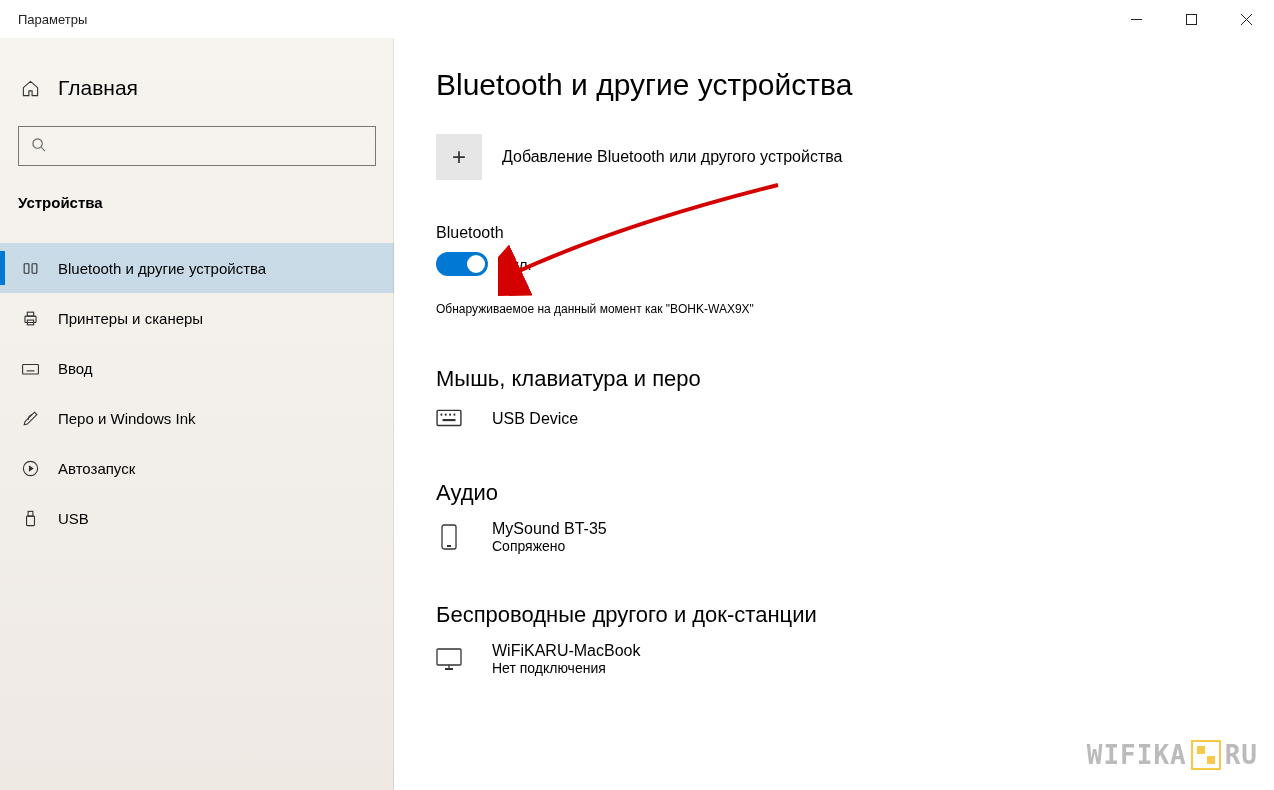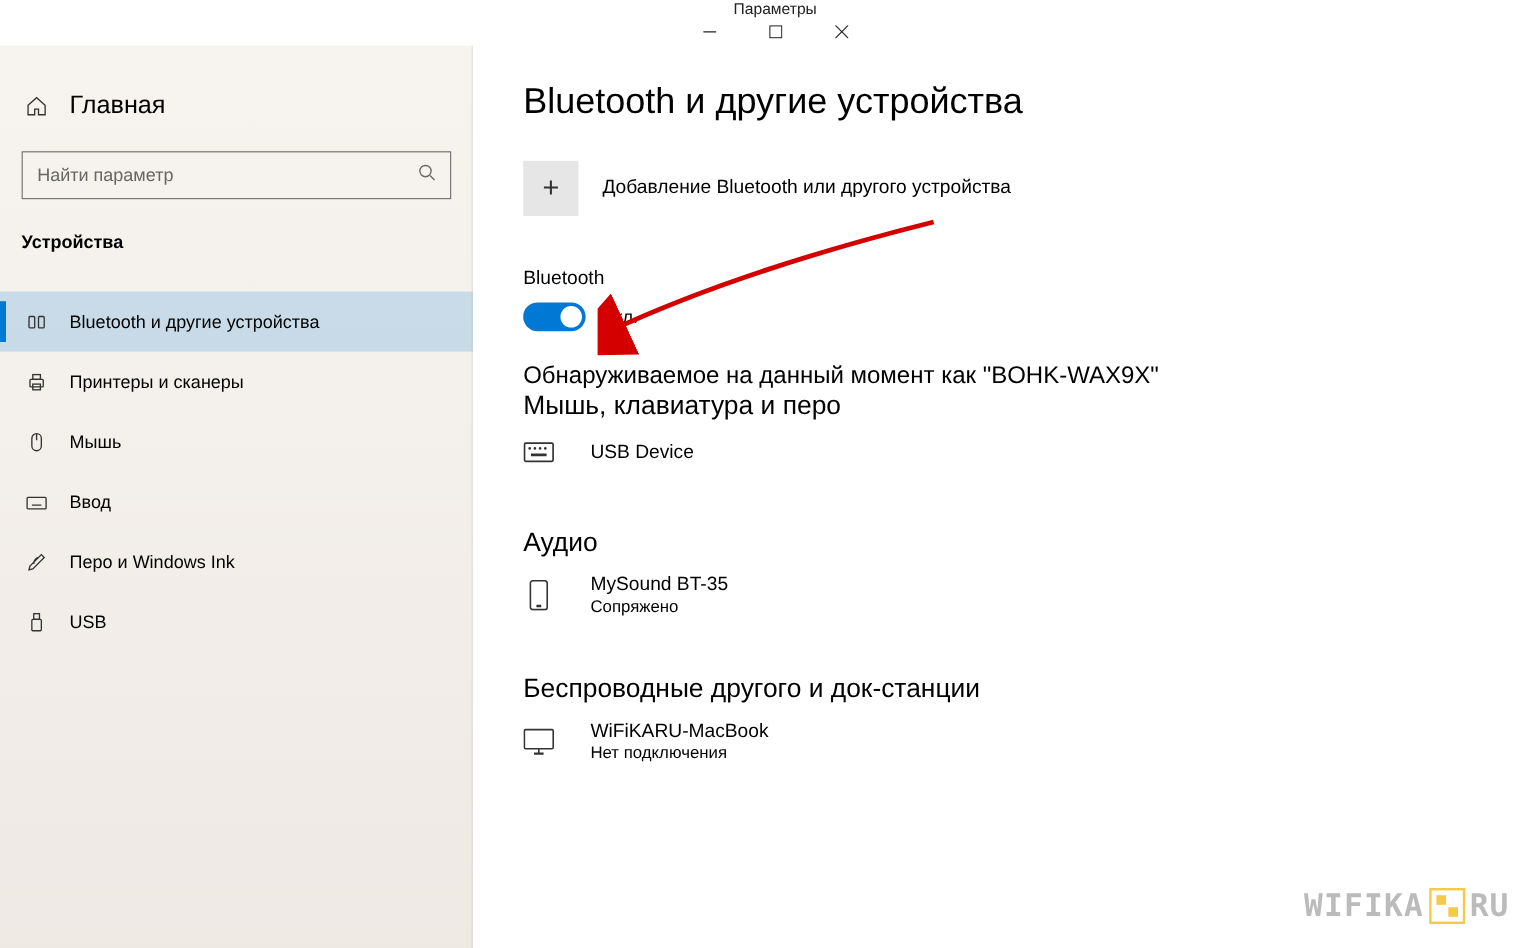--- a/index.html
+++ b/index.html
@@ -13,21 +13,20 @@
     color: #000;
   }
   
   .titlebar {
     display: flex;
     align-items: center;
     justify-content: space-between;
     height: 38px;
     padding-left: 18px;
     font-size: 13px;
-    flex-direction: column;
   }
   .titlebar .title { color: #222; }
   .win-controls { display: flex; height: 100%; }
   .win-btn {
     width: 55px;
     display: flex;
     align-items: center;
     justify-content: center;
   }
   .win-btn svg { width: 11px; height: 11px; }
@@ -143,21 +142,21 @@
   }
   .toggle::after {
     content:"";
     position:absolute;
     right: 3px; top: 3px;
     width: 18px; height: 18px;
     border-radius: 50%;
     background: #fff;
   }
   .toggle-status { font-size: 15px; }
-  .disc-text { font-size: 20px; }
+  .disc-text { font-size: 12px; margin-bottom: 50px; }
   .section-h {
     font-size: 22px;
     font-weight: 400;
     margin-bottom: 14px;
   }
   .dev-row {
     display:flex;
     align-items:center;
     gap: 30px;
     margin-bottom: 48px;
@@ -233,21 +232,20 @@
       <span class="side-icon">
         <svg viewBox="0 0 24 24">
             <path d="M3 11 L12 3 L21 11 V21 H14 V15 H10 V21 H3 Z"></path>
           </svg>
       </span>
       <span>Главная</span>
     </div>
 
     <div class="search-wrap">
       <div class="search-box">
-        <input type="text" placeholder="Найти параметр" style="">
         <span class="search-icon">
           <svg viewBox="0 0 16 16" width="15" height="15">
               <circle cx="7" cy="7" r="5" fill="none" stroke="#666" stroke-width="1.2"></circle>
               <line x1="11" y1="11" x2="15" y2="15" stroke="#666" stroke-width="1.2"></line>
             </svg>
         </span>
       </div>
     </div>
 
     <div class="cat-title">Устройства</div>
@@ -264,29 +262,20 @@
       </li>
       <li class="side-item">
         <span class="side-icon">
           <svg viewBox="0 0 24 24">
               <rect x="5" y="9" width="14" height="8" rx="1"></rect>
               <rect x="8" y="4" width="8" height="5"></rect>
               <rect x="8" y="14" width="8" height="6"></rect>
             </svg>
         </span>
         <span>Принтеры и сканеры</span>
-      </li>
-      <li class="side-item">
-        <span class="side-icon">
-          <svg viewBox="0 0 24 24">
-              <rect x="7" y="3" width="10" height="18" rx="5"></rect>
-              <line x1="12" y1="3" x2="12" y2="10"></line>
-            </svg>
-        </span>
-        <span>Мышь</span>
       </li>
       <li class="side-item">
         <span class="side-icon">
           <svg viewBox="0 0 24 24">
               <rect x="2" y="7" width="20" height="12" rx="1"></rect>
               <line x1="6" y1="11" x2="6" y2="11"></line>
               <line x1="10" y1="11" x2="10" y2="11"></line>
               <line x1="14" y1="11" x2="14" y2="11"></line>
               <line x1="18" y1="11" x2="18" y2="11"></line>
               <line x1="7" y1="15" x2="17" y2="15"></line>
@@ -295,20 +284,29 @@
         <span>Ввод</span>
       </li>
       <li class="side-item">
         <span class="side-icon">
           <svg viewBox="0 0 24 24">
               <path d="M4 20 L8 19 L20 7 L17 4 L5 16 Z"></path>
               <path d="M14 7 C 11 8 9 11 9 14" fill="none"></path>
             </svg>
         </span>
         <span>Перо и Windows Ink</span>
+      </li>
+      <li class="side-item">
+        <span class="side-icon">
+          <svg viewBox="0 0 24 24">
+              <circle cx="12" cy="12" r="9"></circle>
+              <polygon points="10,8 16,12 10,16" fill="#333" stroke="none"></polygon>
+            </svg>
+        </span>
+        <span>Автозапуск</span>
       </li>
       <li class="side-item">
         <span class="side-icon">
           <svg viewBox="0 0 24 24">
               <rect x="9" y="3" width="6" height="6"></rect>
               <rect x="7" y="9" width="10" height="12" rx="1"></rect>
             </svg>
         </span>
         <span>USB</span>
       </li>

